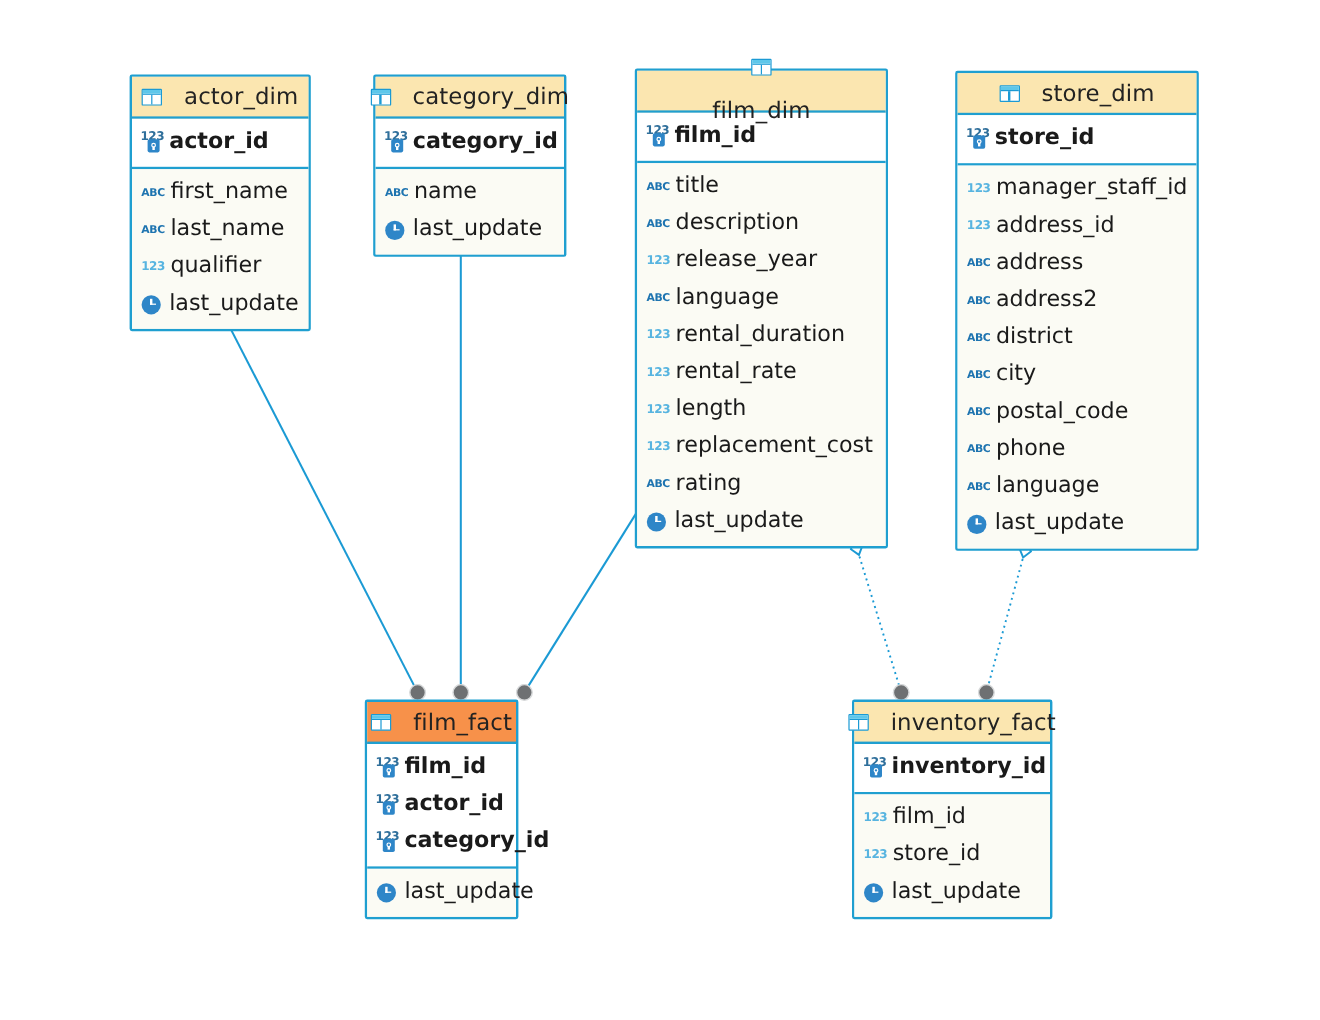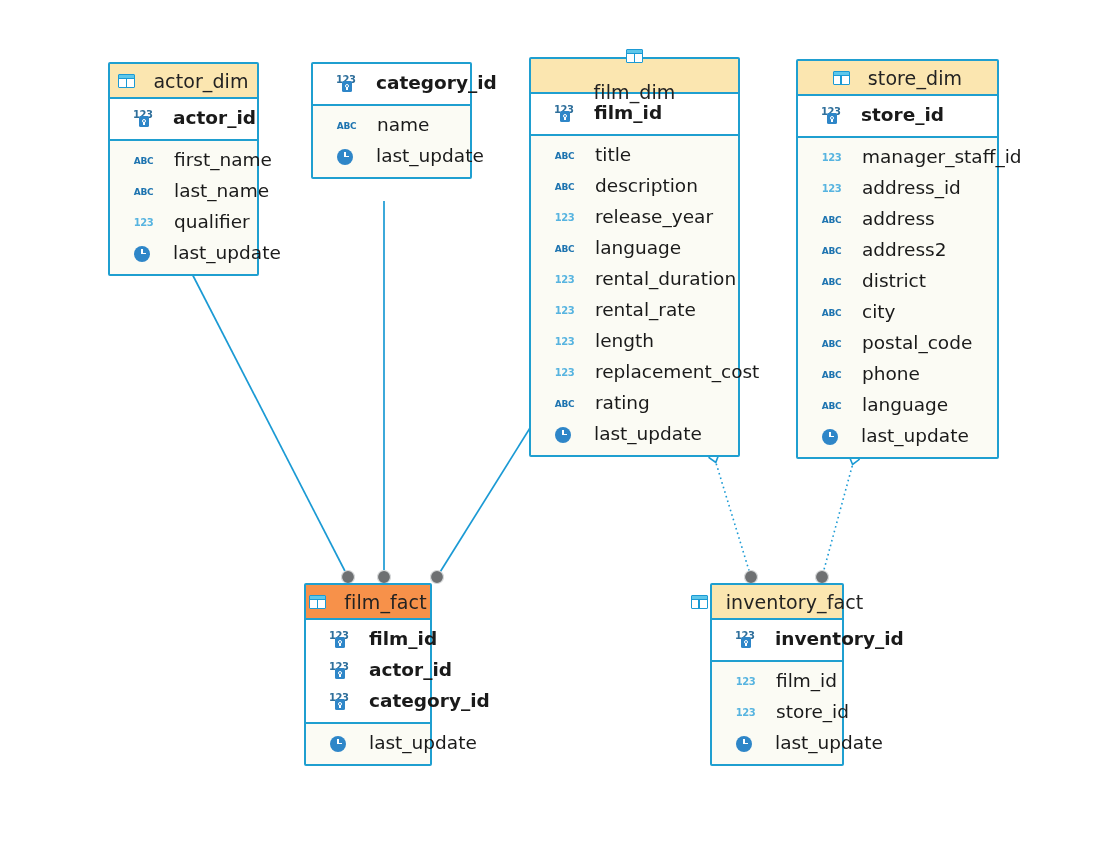--- a/index.html
+++ b/index.html
@@ -65,31 +65,31 @@
   .ent-fields {
     box-sizing: border-box;
     background: #fbfbf4;
     padding: 4px 0 5px 0;
   }
 
   .frow {
     display: flex;
     align-items: center;
     height: 31px;
-    padding-left: 23px;
+    padding-left: 7px;
     gap: 5px;
     color: #1a1a1a;
     font-size: 18.5px;
     white-space: nowrap;
   }
   .frow.pk {
     font-weight: bold;
     font-size: 18.5px;
   }
-  .frow .fname { line-height: 1; margin-left: 16px; }
+  .frow .fname { line-height: 1; }
 
   
   .icn {
     display: inline-flex;
     align-items: center;
     justify-content: center;
     flex: 0 0 auto;
     position: relative;
   }
   
@@ -272,20 +272,26 @@
             <span class="icn icon-123">123</span>
             <span class="fname">qualifier</span>
           </div>
           <div class="frow">
             <span class="icn icon-clock"></span>
             <span class="fname">last_update</span>
           </div>
         </div>
       </div>
       <div class="entity" style="left: 311px; top: 62px; width: 161px;">
+        <div class="ent-header" style="background: rgb(251, 230, 176);">
+          <span class="icn icon-table">
+            <span class="icon-table-top"></span>
+          </span>
+          <span>category_dim</span>
+        </div>
         <div class="ent-pk">
           <div class="frow pk">
             <span class="icn icon-pk">
               <span class="num">123</span>
               <span class="badge"></span>
             </span>
             <span class="fname">category_id</span>
           </div>
         </div>
         <div class="ent-fields">
@@ -447,21 +453,21 @@
             <span class="fname">category_id</span>
           </div>
         </div>
         <div class="ent-fields">
           <div class="frow">
             <span class="icn icon-clock"></span>
             <span class="fname">last_update</span>
           </div>
         </div>
       </div>
-      <div class="entity" style="left: 710px; top: 583px; width: 134px;">
+      <div class="entity" style="left: 710px; top: 583px; width: 167px;">
         <div class="ent-header" style="background: rgb(251, 230, 176);">
           <span class="icn icon-table">
             <span class="icon-table-top"></span>
           </span>
           <span>inventory_fact</span>
         </div>
         <div class="ent-pk">
           <div class="frow pk">
             <span class="icn icon-pk">
               <span class="num">123</span>

